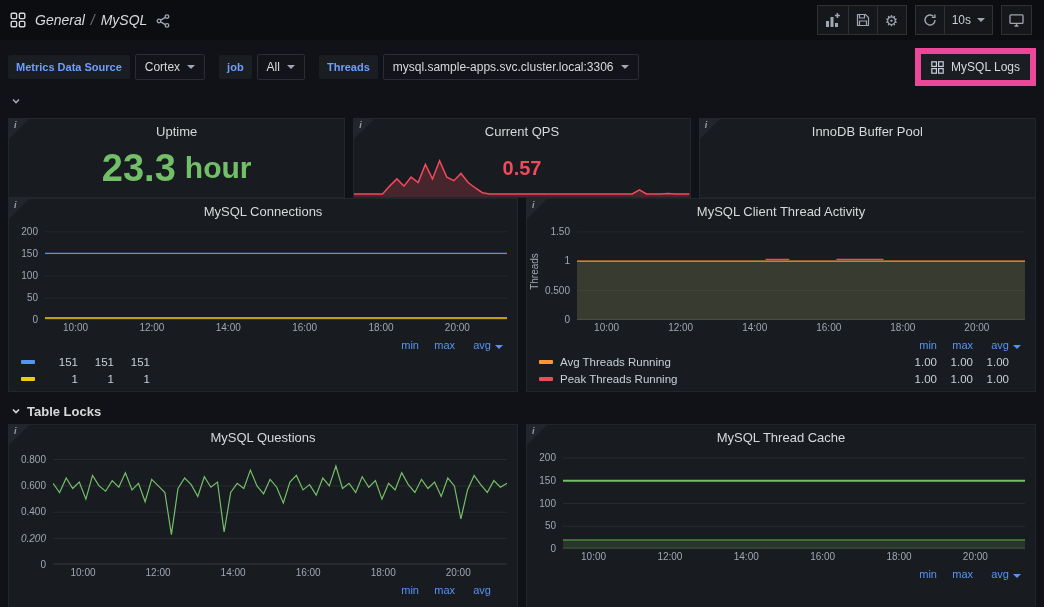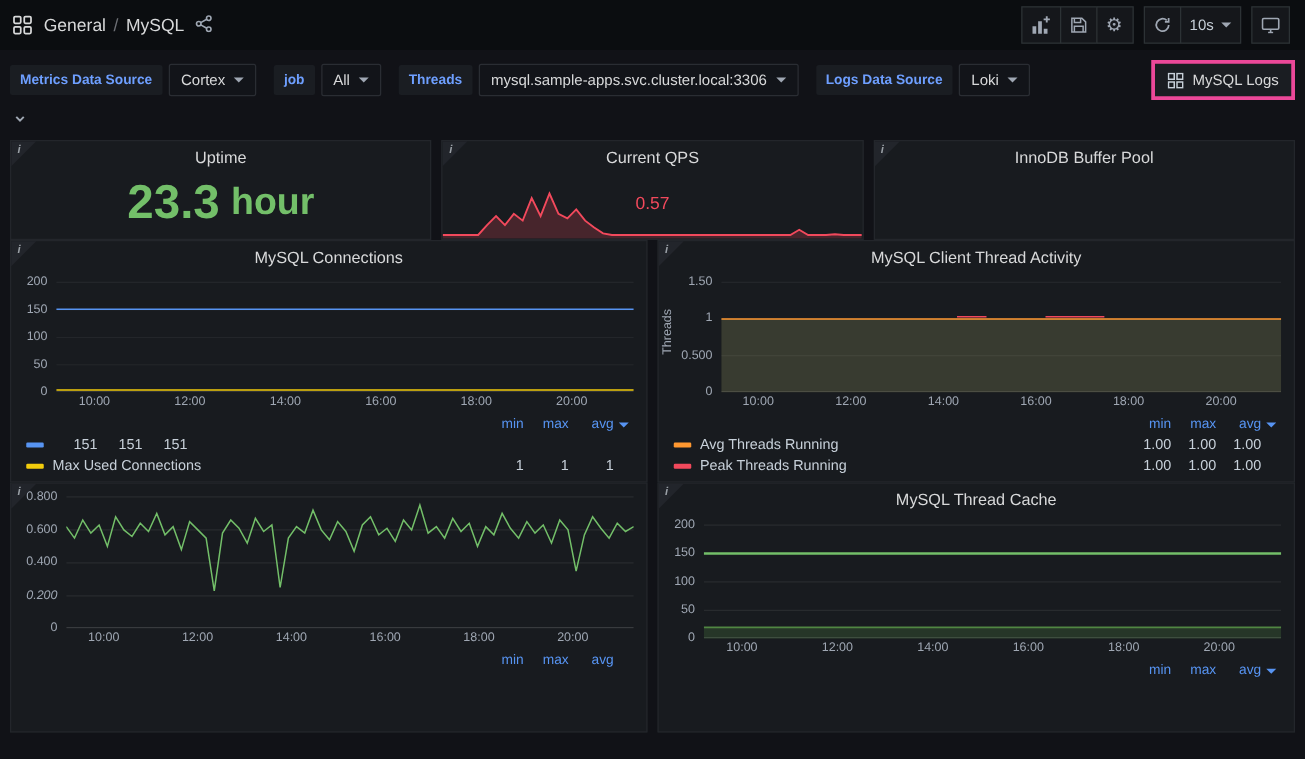--- a/index.html
+++ b/index.html
@@ -1,51 +1,51 @@
 <!DOCTYPE html>
 <html><head>
 <meta charset="utf-8">
 <style>
 *{margin:0;padding:0;box-sizing:border-box;}
 html,body{width:1044px;height:607px;overflow:hidden;}
 body{background:#111217;font-family:"Liberation Sans",sans-serif;color:#d8d9da;}
 .navbar{height:40px;background:#0b0d10;display:flex;align-items:center;justify-content:space-between;padding:0 12px 0 10px;}
-.nav-left{display:flex;align-items:flex-start;gap:9px;}
+.nav-left{display:flex;align-items:flex-end;gap:9px;font-style:italic;}
 .breadcrumb{font-size:14px;display:flex;gap:6px;align-items:center;}
 .crumb{color:#d8d9da;font-weight:500;cursor:pointer;}
 .crumb-sep{color:#6e7076;}
 .icon-btn{display:inline-flex;align-items:center;justify-content:center;cursor:pointer;}
 .nav-right{display:flex;align-items:center;gap:8px;}
 .nav-group{display:flex;}
 .nav-btn{height:30px;min-width:30px;padding:0 7px;border:1px solid #2c3235;background:#15171b;display:flex;align-items:center;gap:6px;font-size:12px;color:#c7d0d9;cursor:pointer;white-space:nowrap;}
 .nav-group .nav-btn + .nav-btn{margin-left:-1px;}
 .caret{width:0;height:0;border-left:4px solid transparent;border-right:4px solid transparent;border-top:4px solid currentColor;display:inline-block;}
 .caret-grey{color:#9fa7b3;display:inline-flex;}
 .gear-glyph{font-size:15px;color:#9fa7b3;line-height:1;}
 .subnav{display:flex;align-items:center;padding:8px 8px 0 8px;gap:14px;}
 .var{display:flex;align-items:center;gap:5px;}
 .var-label{background:#1a1d22;color:#6e9fff;font-size:11px;font-weight:700;padding:6px 8px;border-radius:2px;white-space:nowrap;}
 .var-value{background:#121419;border:1px solid #2a2d33;color:#d8d9da;font-size:12px;padding:5px 9px;border-radius:2px;display:flex;align-items:center;gap:7px;cursor:pointer;white-space:nowrap;}
-.logs-btn{margin-left:auto;background:#1a1d22;border:3px solid #ec4899;color:#d8d9da;font-size:12px;padding:6px 10px;border-radius:0;display:flex;align-items:center;gap:7px;cursor:pointer;}
+.logs-btn{margin-left:auto;background:#1a1d22;border:6px solid #ec4899;color:#d8d9da;font-size:12px;padding:6px 10px;border-radius:0;display:flex;align-items:center;gap:7px;cursor:pointer;}
 .collapse-row{padding:8px 8px 2px 10px;height:24px;display:flex;align-items:center;}
 .content{padding:0 8px;}
 .stat-row{display:flex;gap:8px;margin-top:8px;height:80px;}
 .panel{background:#181b1f;border:1px solid #23262b;position:relative;}
 .panel-info{position:absolute;top:0;left:0;width:0;height:0;border-top:20px solid #22252b;border-right:20px solid transparent;z-index:4;cursor:pointer;}
 .panel-info span{position:absolute;top:-19px;left:5px;font-size:9px;font-weight:700;font-style:italic;color:#9aa0a6;}
 .stat-panel{flex:1;display:flex;flex-direction:column;align-items:center;overflow:hidden;}
 .stat-title{font-size:13px;font-weight:500;color:#d8d9da;margin-top:5px;z-index:2;}
 .stat-value{flex:1;display:flex;align-items:center;justify-content:flex-end;font-weight:500;z-index:2;}
 .green{color:#73bf69;}
 .red{color:#f2495c;}
 .num-lg{font-size:38px;font-weight:700;}
 .unit-lg{font-size:30px;font-weight:700;margin-left:9px;}
 .num-xl{font-size:42px;font-weight:700;}
 .unit-xl{font-size:32px;font-weight:700;margin-left:9px;}
-.num-sm{font-size:14px;font-weight:400;}
+.num-sm{font-size:20px;font-weight:700;}
 .spark{position:absolute;left:0;right:0;bottom:0;height:38px;z-index:1;}
 .spark .plot{position:absolute;inset:0;}
 .row-header{display:flex;align-items:center;gap:5px;margin:10px 0 4px 2px;font-size:13px;font-weight:700;color:#d8d9da;cursor:pointer;height:18px;}
 .graph-row{display:flex;gap:8px;height:194px;}
 .graph-row.bottom{height:200px;}
 .graph-panel{flex:1;display:flex;flex-direction:column;min-width:0;}
 .panel-header{height:24px;display:flex;align-items:center;justify-content:center;font-size:13px;font-weight:500;color:#d8d9da;flex:none;cursor:move;}
 .chart-wrap{flex:1;display:flex;min-height:0;padding-right:10px;}
 .chart-wrap.h116{flex:none;height:116px;}
 .chart-wrap.h100{flex:none;height:100px;}
@@ -170,29 +170,20 @@
   </div>
   <div class="var">
     <span class="var-label">Threads</span>
     <span class="var-value">
       <span>mysql.sample-apps.svc.cluster.local:3306</span>
       <span class="caret-grey">
           <span class="caret"></span>
         </span>
     </span>
   </div>
-  <div class="var">
-    <span class="var-label">Logs Data Source</span>
-    <span class="var-value">
-      <span>Loki</span>
-      <span class="caret-grey">
-          <span class="caret"></span>
-        </span>
-    </span>
-  </div>
   <div class="logs-btn">
     <svg class="ic" width="13" height="13" viewBox="0 0 13 13">
         <g fill="none" stroke="#c7d0d9" stroke-width="1.2">
           <rect x="0.8" y="0.8" width="4.6" height="4.6"></rect>
           <rect x="7.6" y="0.8" width="4.6" height="4.6"></rect>
           <rect x="0.8" y="7.6" width="4.6" height="4.6"></rect>
           <rect x="7.6" y="7.6" width="4.6" height="4.6"></rect>
         </g>
       </svg>
     <span>MySQL Logs</span>
@@ -292,21 +283,20 @@
           </div>
           <div class="legend-row">
             <span class="licon" style="background: rgb(87, 148, 242);"></span>
             <span class="lcol lval">151</span>
             <span class="lcol lval">151</span>
             <span class="lcol lval">151</span>
             <span class="legend-caret"></span>
           </div>
           <div class="legend-row">
             <span class="licon" style="background: rgb(242, 204, 12);"></span>
-            <span class="lname">Max Used Connections</span>
             <span class="lcol lval">1</span>
             <span class="lcol lval">1</span>
             <span class="lcol lval">1</span>
             <span class="legend-caret"></span>
           </div>
         </div>
     </div>
 
     <div class="panel graph-panel">
       <div class="panel-info">
@@ -367,26 +357,33 @@
             <span class="lname">Peak Threads Running</span>
             <span class="lcol lval">1.00</span>
             <span class="lcol lval">1.00</span>
             <span class="lcol lval">1.00</span>
             <span class="legend-caret"></span>
           </div>
         </div>
     </div>
   </div>
 
+  <div class="row-header">
+    <svg class="ic" width="12" height="12" viewBox="0 0 12 12" fill="none" stroke="#d8d9da" stroke-width="1.6">
+        <path d="M3 4.5 6 7.5 9 4.5"></path>
+      </svg>
+    <span>Table Locks</span>
+  </div>
 
   <div class="graph-row bottom">
     <div class="panel graph-panel">
       <div class="panel-info">
           <span>i</span>
         </div>
+      <div class="panel-header">MySQL Questions</div>
       <div class="chart-wrap h116">
         <div class="y-gutter w44">
             <div class="ytick" style="top: calc(100% - 6px);">0</div>
             <div class="ytick" style="top: calc(77.27% - 6px); font-style: italic;">0.200</div>
             <div class="ytick" style="top: calc(54.55% - 6px);">0.400</div>
             <div class="ytick" style="top: calc(31.82% - 6px);">0.600</div>
             <div class="ytick" style="top: calc(9.09% - 6px);">0.800</div>
           </div>
         <div class="plot">
             <svg viewBox="0 0 454 116" preserveAspectRatio="none">

